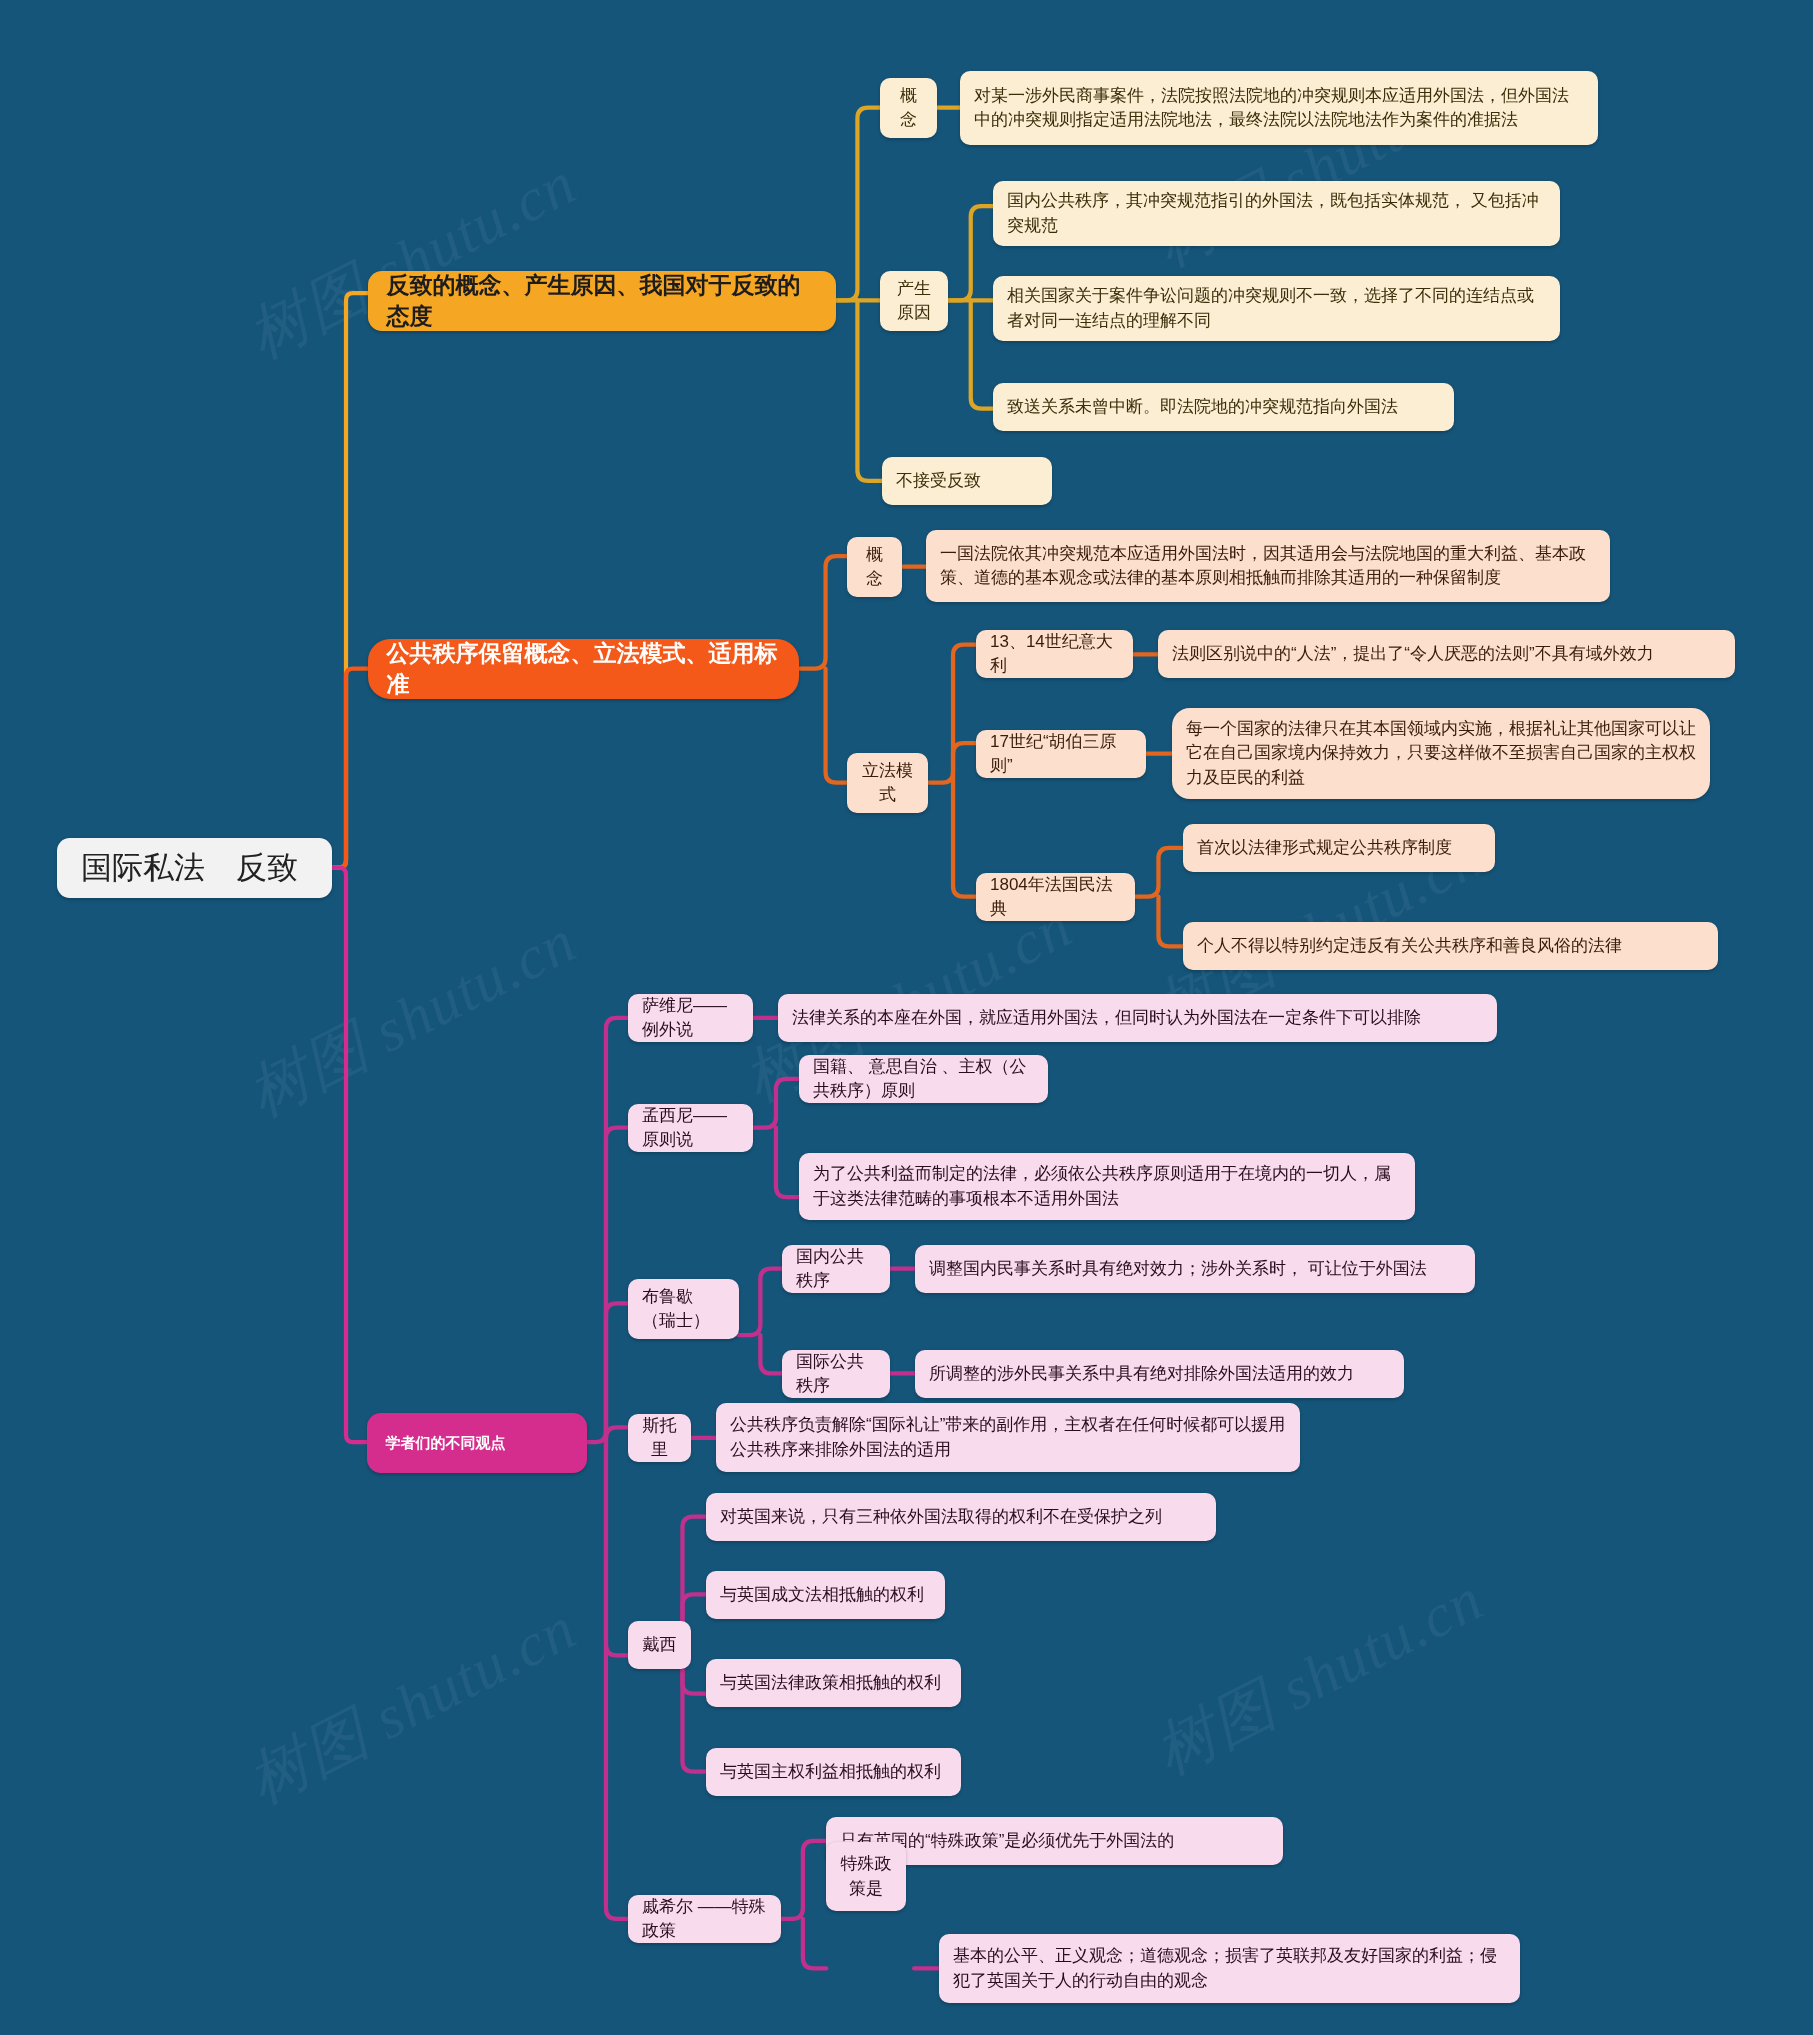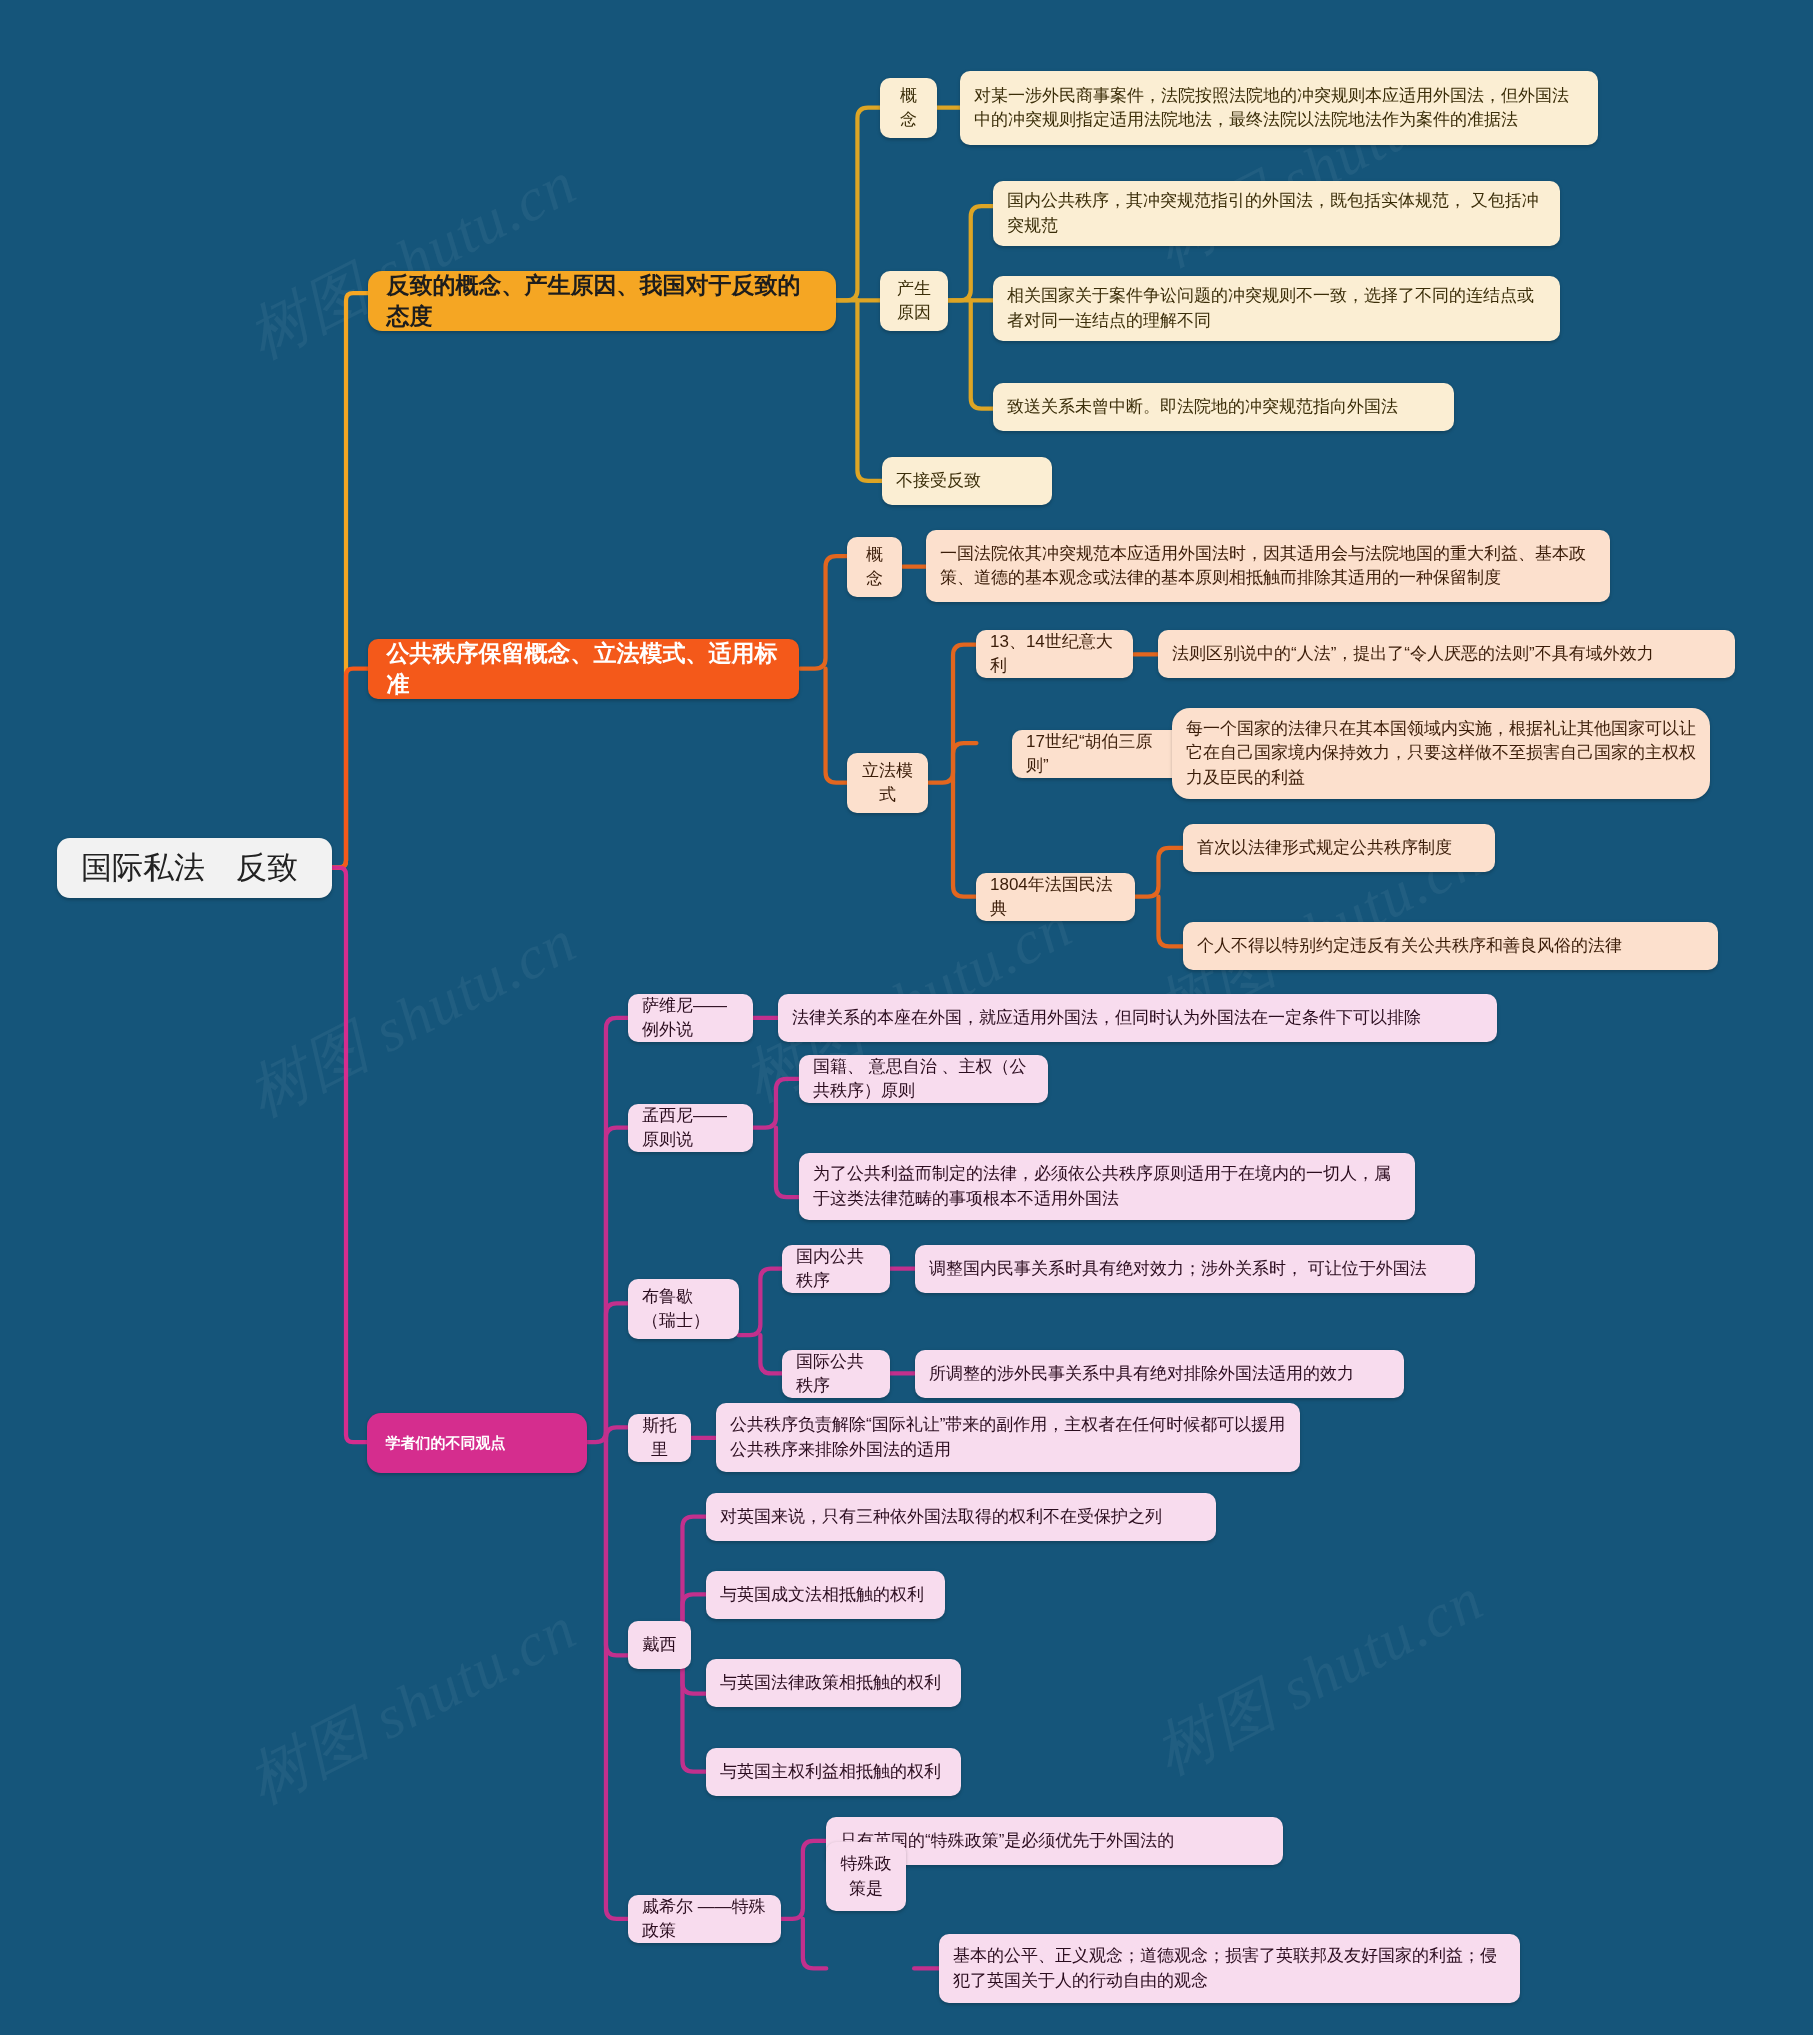--- a/index.html
+++ b/index.html
@@ -34,21 +34,21 @@
   }
   .node > span{display:block;width:100%;}
 
   
   .n-root{
     background:#f2f2f2;color:#222;
     font-size:31px;padding:0 24px;border-radius:12.8px;
   }
   
   .n-b1{background:#f5a623;color:#1d1d1d;font-size:23px;padding:0 18.4px;border-radius:14px;font-weight:600;}
-  .n-b2{background:#f4591a;color:#ffffff;font-size:23px;padding:0 18.4px;border-radius:10px;font-weight:600;}
+  .n-b2{background:#f4591a;color:#ffffff;font-size:23px;padding:0 18.4px;border-radius:22px;font-weight:600;}
   .n-b3{background:#d52d8e;color:#ffffff;font-size:15px;padding:0 18.4px;border-radius:14px;font-weight:600;}
 
   
   .n-y{background:#fbeed3;color:#3a2d08;font-size:17px;padding:8.5px 14px;border-radius:10px;line-height:1.42;}
   
   .n-o{background:#fce0cd;color:#3a1c08;font-size:17px;padding:8.5px 14px;border-radius:10px;line-height:1.42;}
   
   .n-p{background:#f8dcee;color:#2a0c1e;font-size:17px;padding:8.5px 14px;border-radius:10px;line-height:1.42;}
 </style>
 </head>
@@ -179,21 +179,21 @@
     <span style="text-align:center;">立法模式</span>
   </div>
 
   <div class="node n-o" style="left:976px;top:630px;width:157px;height:48px;">
     <span>13、14世纪意大利</span>
   </div>
   <div class="node n-o" style="left:1158px;top:630px;width:577px;height:48px;">
     <span>法则区别说中的“人法”，提出了“令人厌恶的法则”不具有域外效力</span>
   </div>
 
-  <div class="node n-o" style="left:976px;top:730px;width:170px;height:48px;margin-left:36px;">
+  <div class="node n-o" style="left:976px;top:730px;width:170px;height:48px;">
     <span>17世纪“胡伯三原则”</span>
   </div>
   <div class="node n-o" style="left:1172px;top:708px;width:538px;height:91px;border-radius:18px;">
     <span>每一个国家的法律只在其本国领域内实施，根据礼让其他国家可以让它在自己国家境内保持效力，只要这样做不至损害自己国家的主权权力及臣民的利益</span>
   </div>
 
   <div class="node n-o" style="left:976px;top:873px;width:159px;height:48px;">
     <span>1804年法国民法典</span>
   </div>
   <div class="node n-o" style="left:1183px;top:824px;width:312px;height:48px;">

